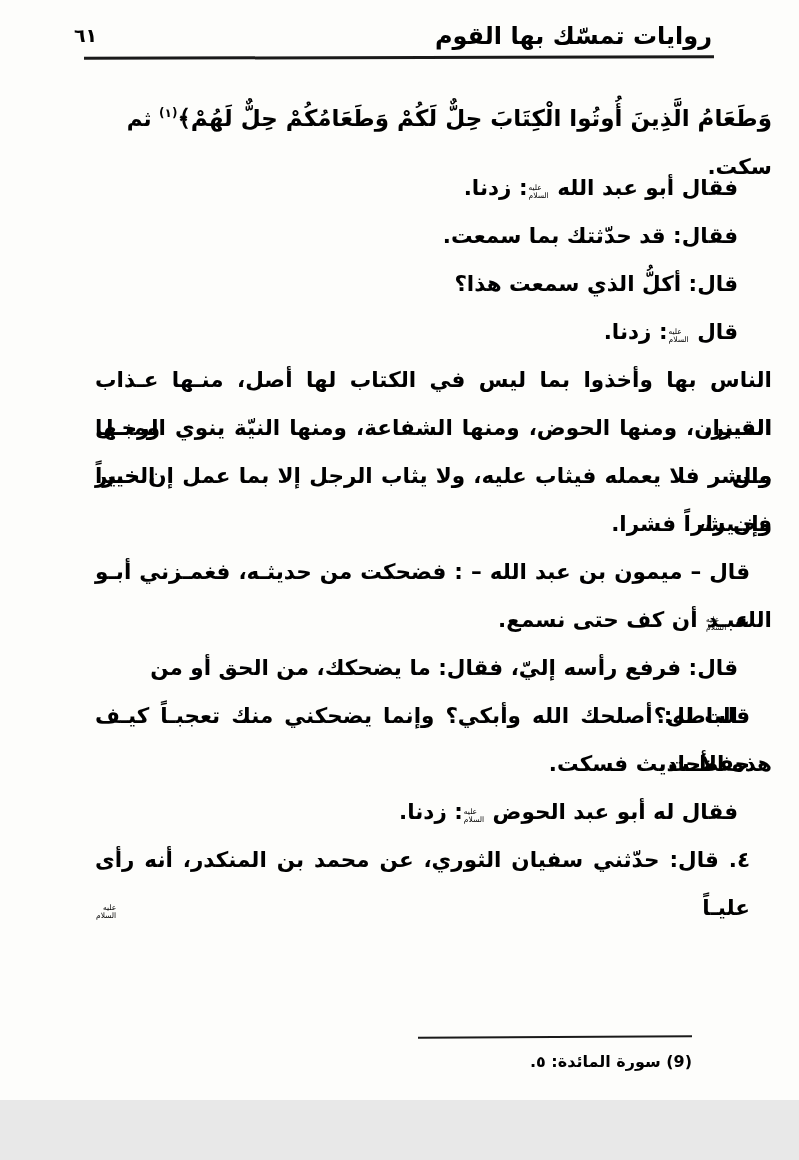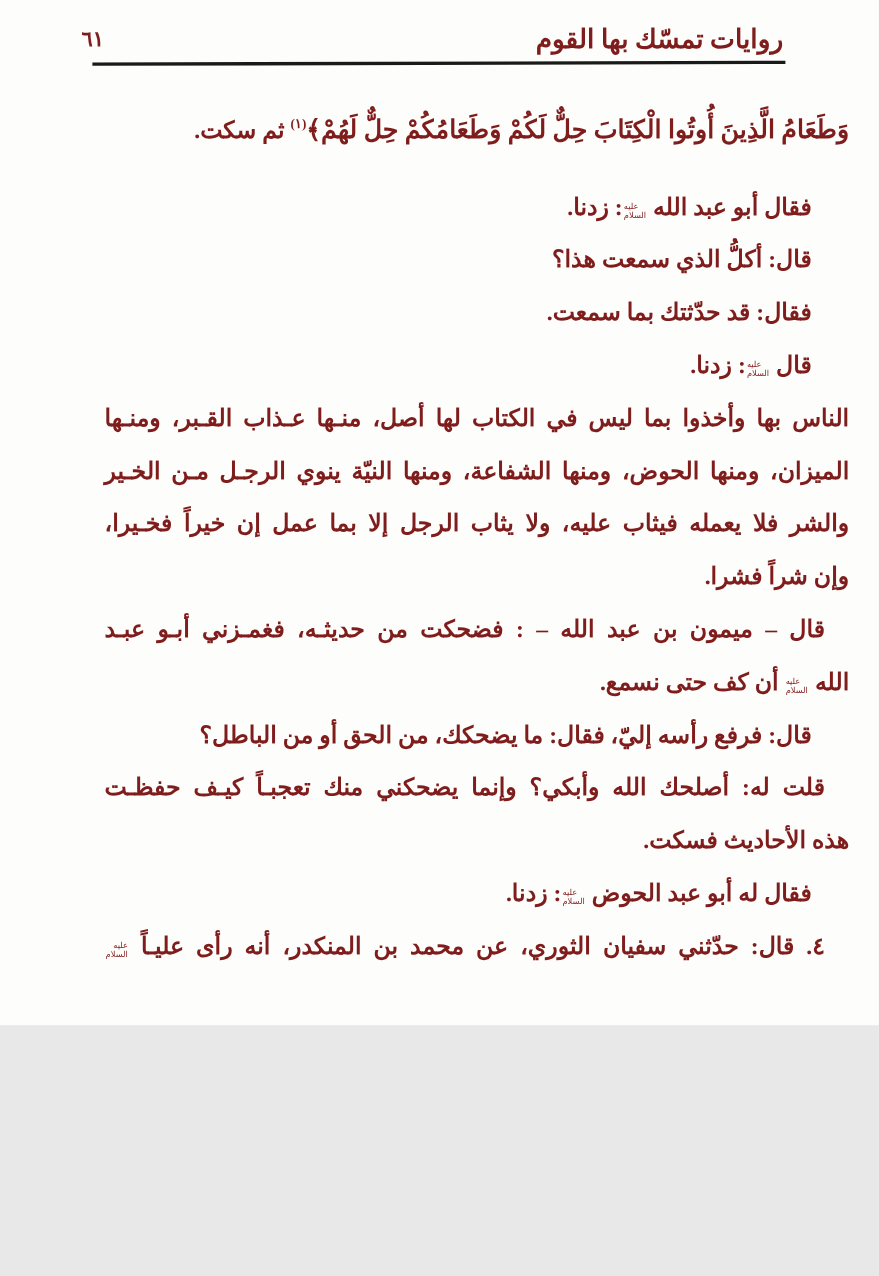--- a/index.html
+++ b/index.html
@@ -1,24 +1,23 @@
 <!DOCTYPE html>
 <html lang="ar"><head>
 <meta charset="utf-8">
 <style>
   html,body { margin:0; padding:0; }
   body { background:#e8e8e8; font-family:"DejaVu Sans", sans-serif; }
   .page {
     position:relative;
-    width:799px; height:932px;
+    width:799px; height:1100px;
     margin:0 auto;
     background:#fdfdfb;
-    color:#7f1d1d;
+    color:#000000;
     overflow:hidden;
-    font-family:Liberation Serif, serif;
   }
   
   .pagenum {
     position:absolute; top:24px; left:74px;
     font-size:19px; font-weight:bold; direction:rtl;
   }
   .htitle {
     position:absolute; top:22px; right:87px;
     font-size:24px; font-weight:bold; direction:rtl;
     letter-spacing:0.5px;
@@ -70,22 +69,22 @@
 
   <div class="pagenum">٦١</div>
 
   <div class="htitle">روايات تمسّك بها القوم</div>
 
   <div class="hrule"></div>
 
   <main class="body" id="body-lines">
       <div class="line flush"><span class="quran">وَطَعَامُ الَّذِينَ أُوتُوا الْكِتَابَ حِلٌّ لَكُمْ وَطَعَامُكُمْ حِلٌّ لَهُمْ﴾</span><sup class="fn-ref">(١)</sup><span> ثم سكت.</span></div>
       <div class="line indent gap-lg"><span>فقال أبو عبد الله </span><span class="hon"><span>عليه</span><span>السلام</span></span><span>: زدنا.</span></div>
+      <div class="line indent"><span>فقال: قد حدّثتك بما سمعت.</span></div>
       <div class="line indent"><span>قال: أكلُّ الذي سمعت هذا؟</span></div>
-      <div class="line indent"><span>فقال: قد حدّثتك بما سمعت.</span></div>
       <div class="line indent"><span>قال </span><span class="hon"><span>عليه</span><span>السلام</span></span><span>: زدنا.</span></div>
       <div class="line justify"><span>الناس بها وأخذوا بما ليس في الكتاب لها أصل، منـها عـذاب القـبر، ومنـها</span></div>
       <div class="line justify"><span>الميزان، ومنها الحوض، ومنها الشفاعة، ومنها النيّة ينوي الرجـل مـن الخـير</span></div>
       <div class="line justify"><span>والشر فلا يعمله فيثاب عليه، ولا يثاب الرجل إلا بما عمل إن خيراً فخـيرا،</span></div>
       <div class="line flush"><span>وإن شراً فشرا.</span></div>
       <div class="line indent-justify"><span>قال – ميمون بن عبد الله – : فضحكت من حديثـه، فغمـزني أبـو عبـد</span></div>
       <div class="line flush"><span>الله </span><span class="hon"><span>عليه</span><span>السلام</span></span><span> أن كف حتى نسمع.</span></div>
       <div class="line indent"><span>قال: فرفع رأسه إليّ، فقال: ما يضحكك، من الحق أو من الباطل؟</span></div>
       <div class="line indent-justify"><span>قلت له: أصلحك الله وأبكي؟ وإنما يضحكني منك تعجبـاً كيـف حفظـت</span></div>
       <div class="line flush"><span>هذه الأحاديث فسكت.</span></div>

